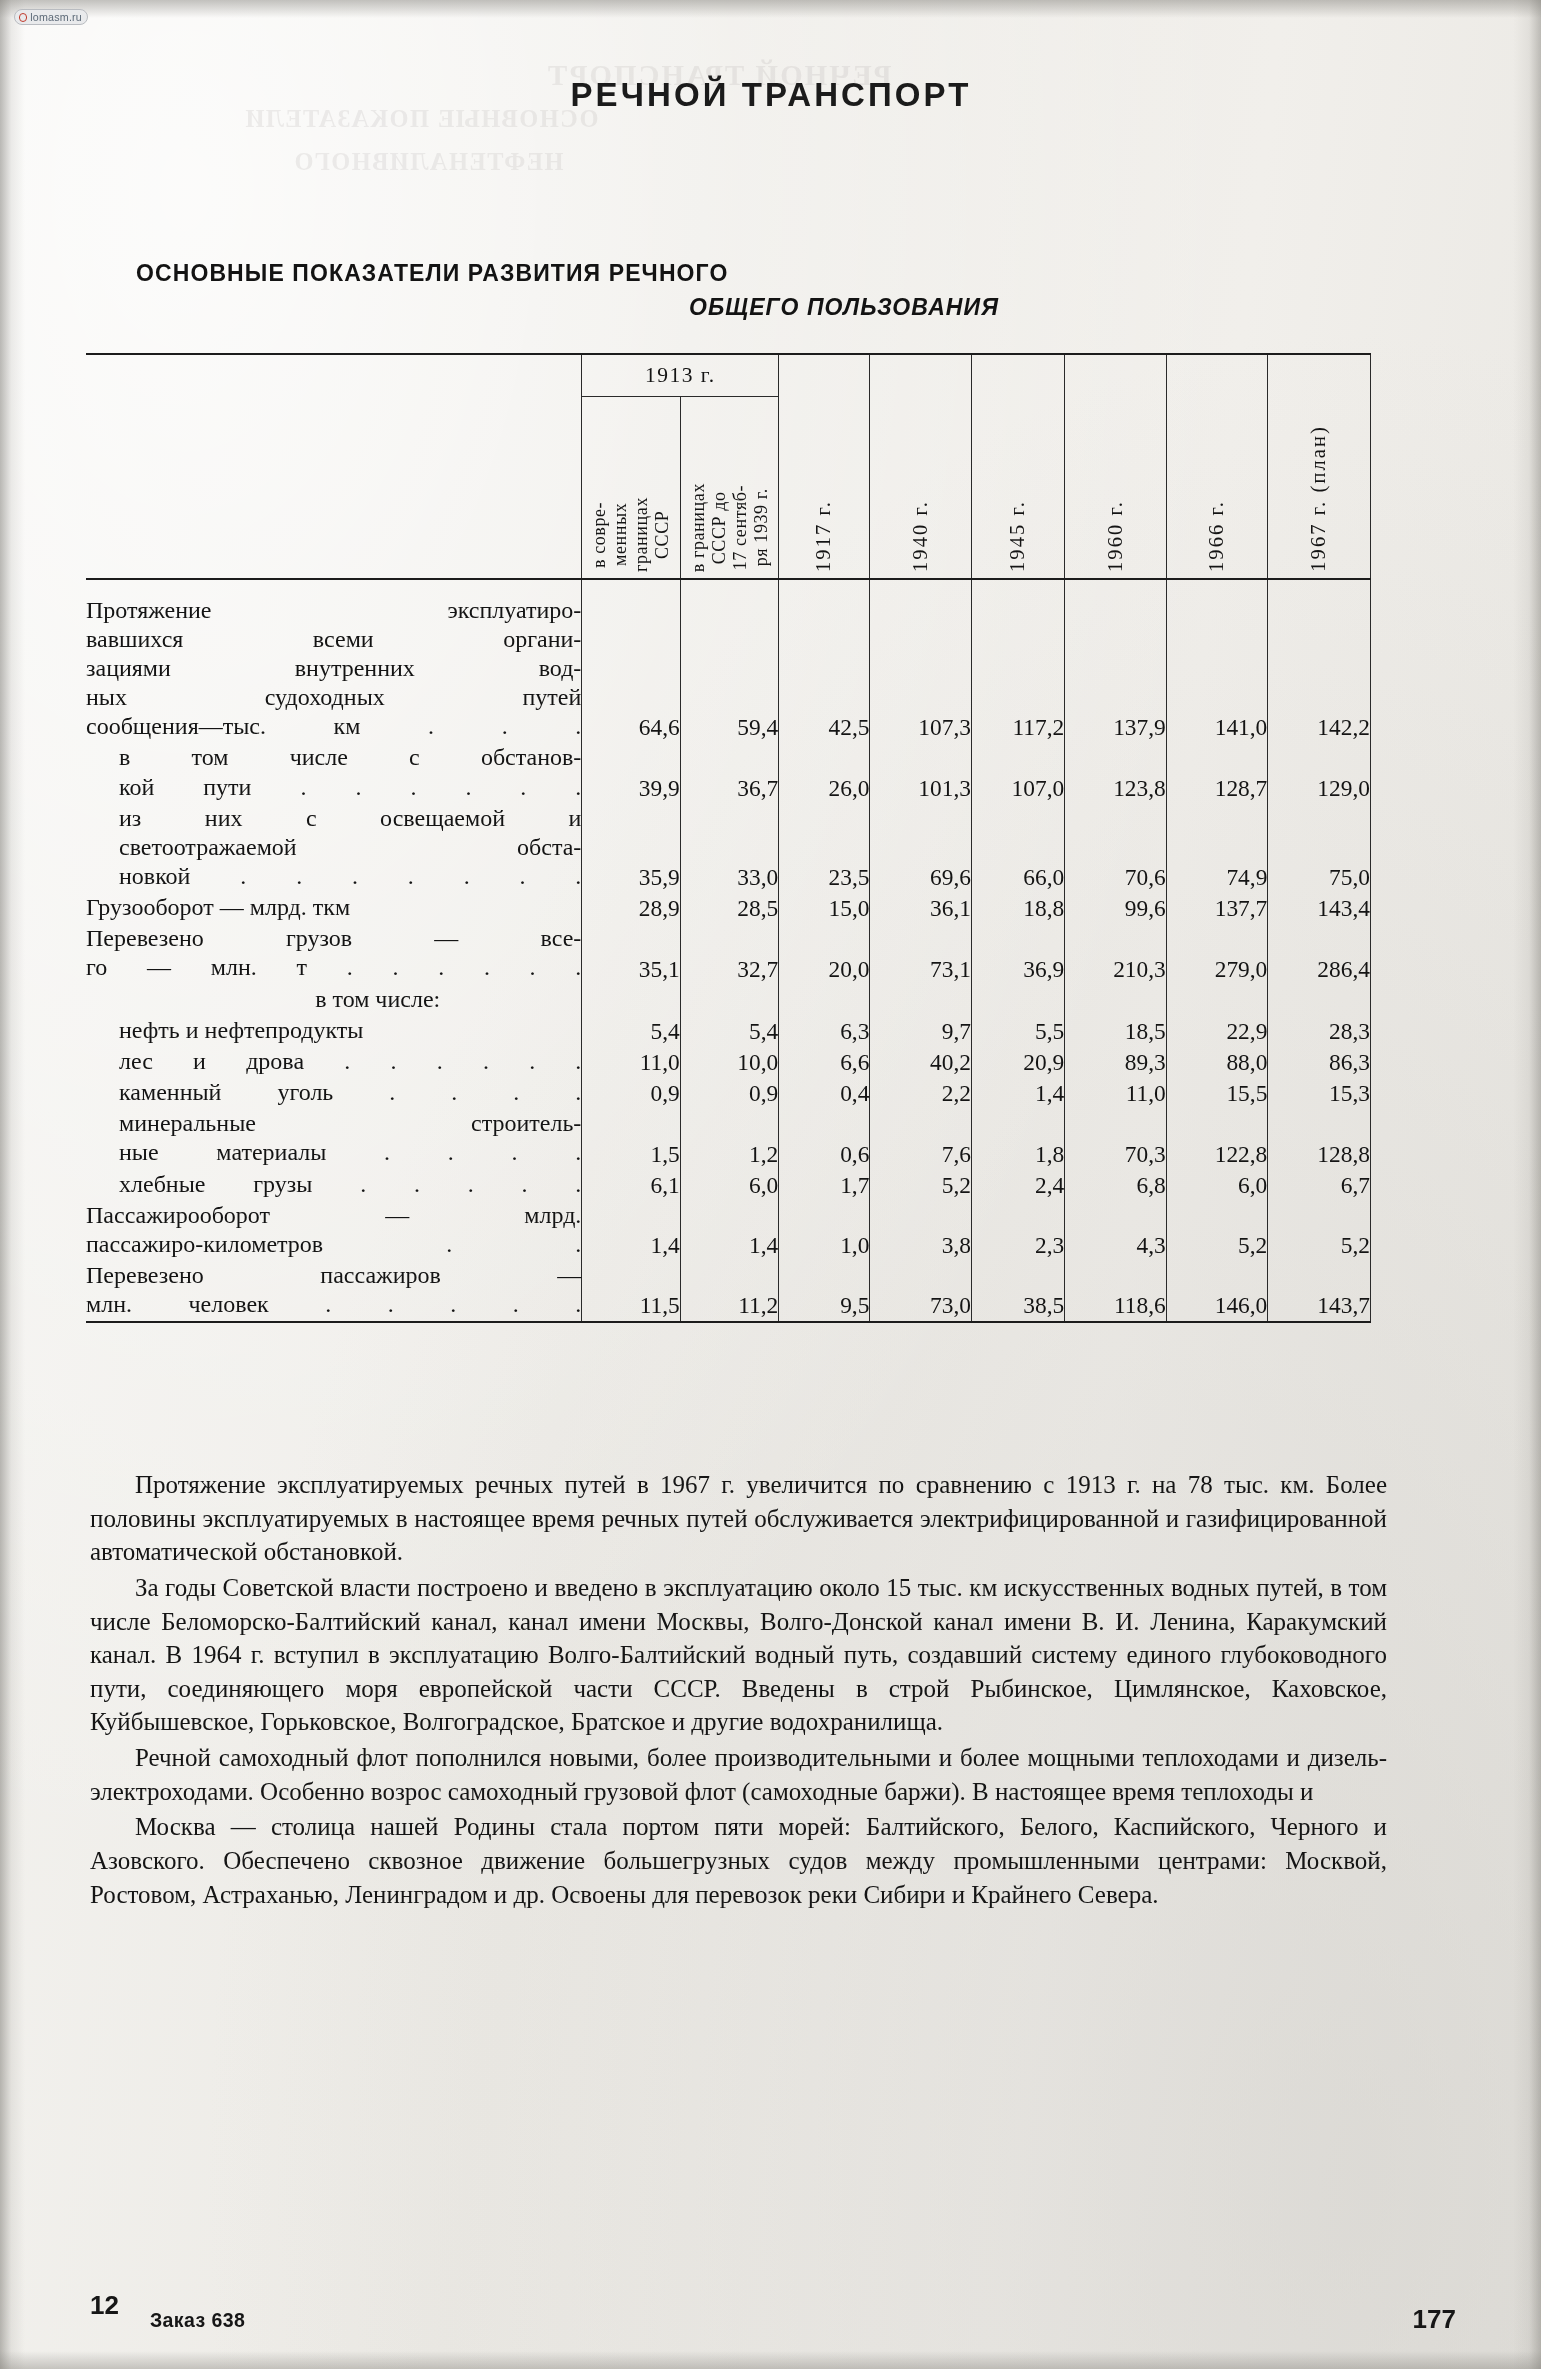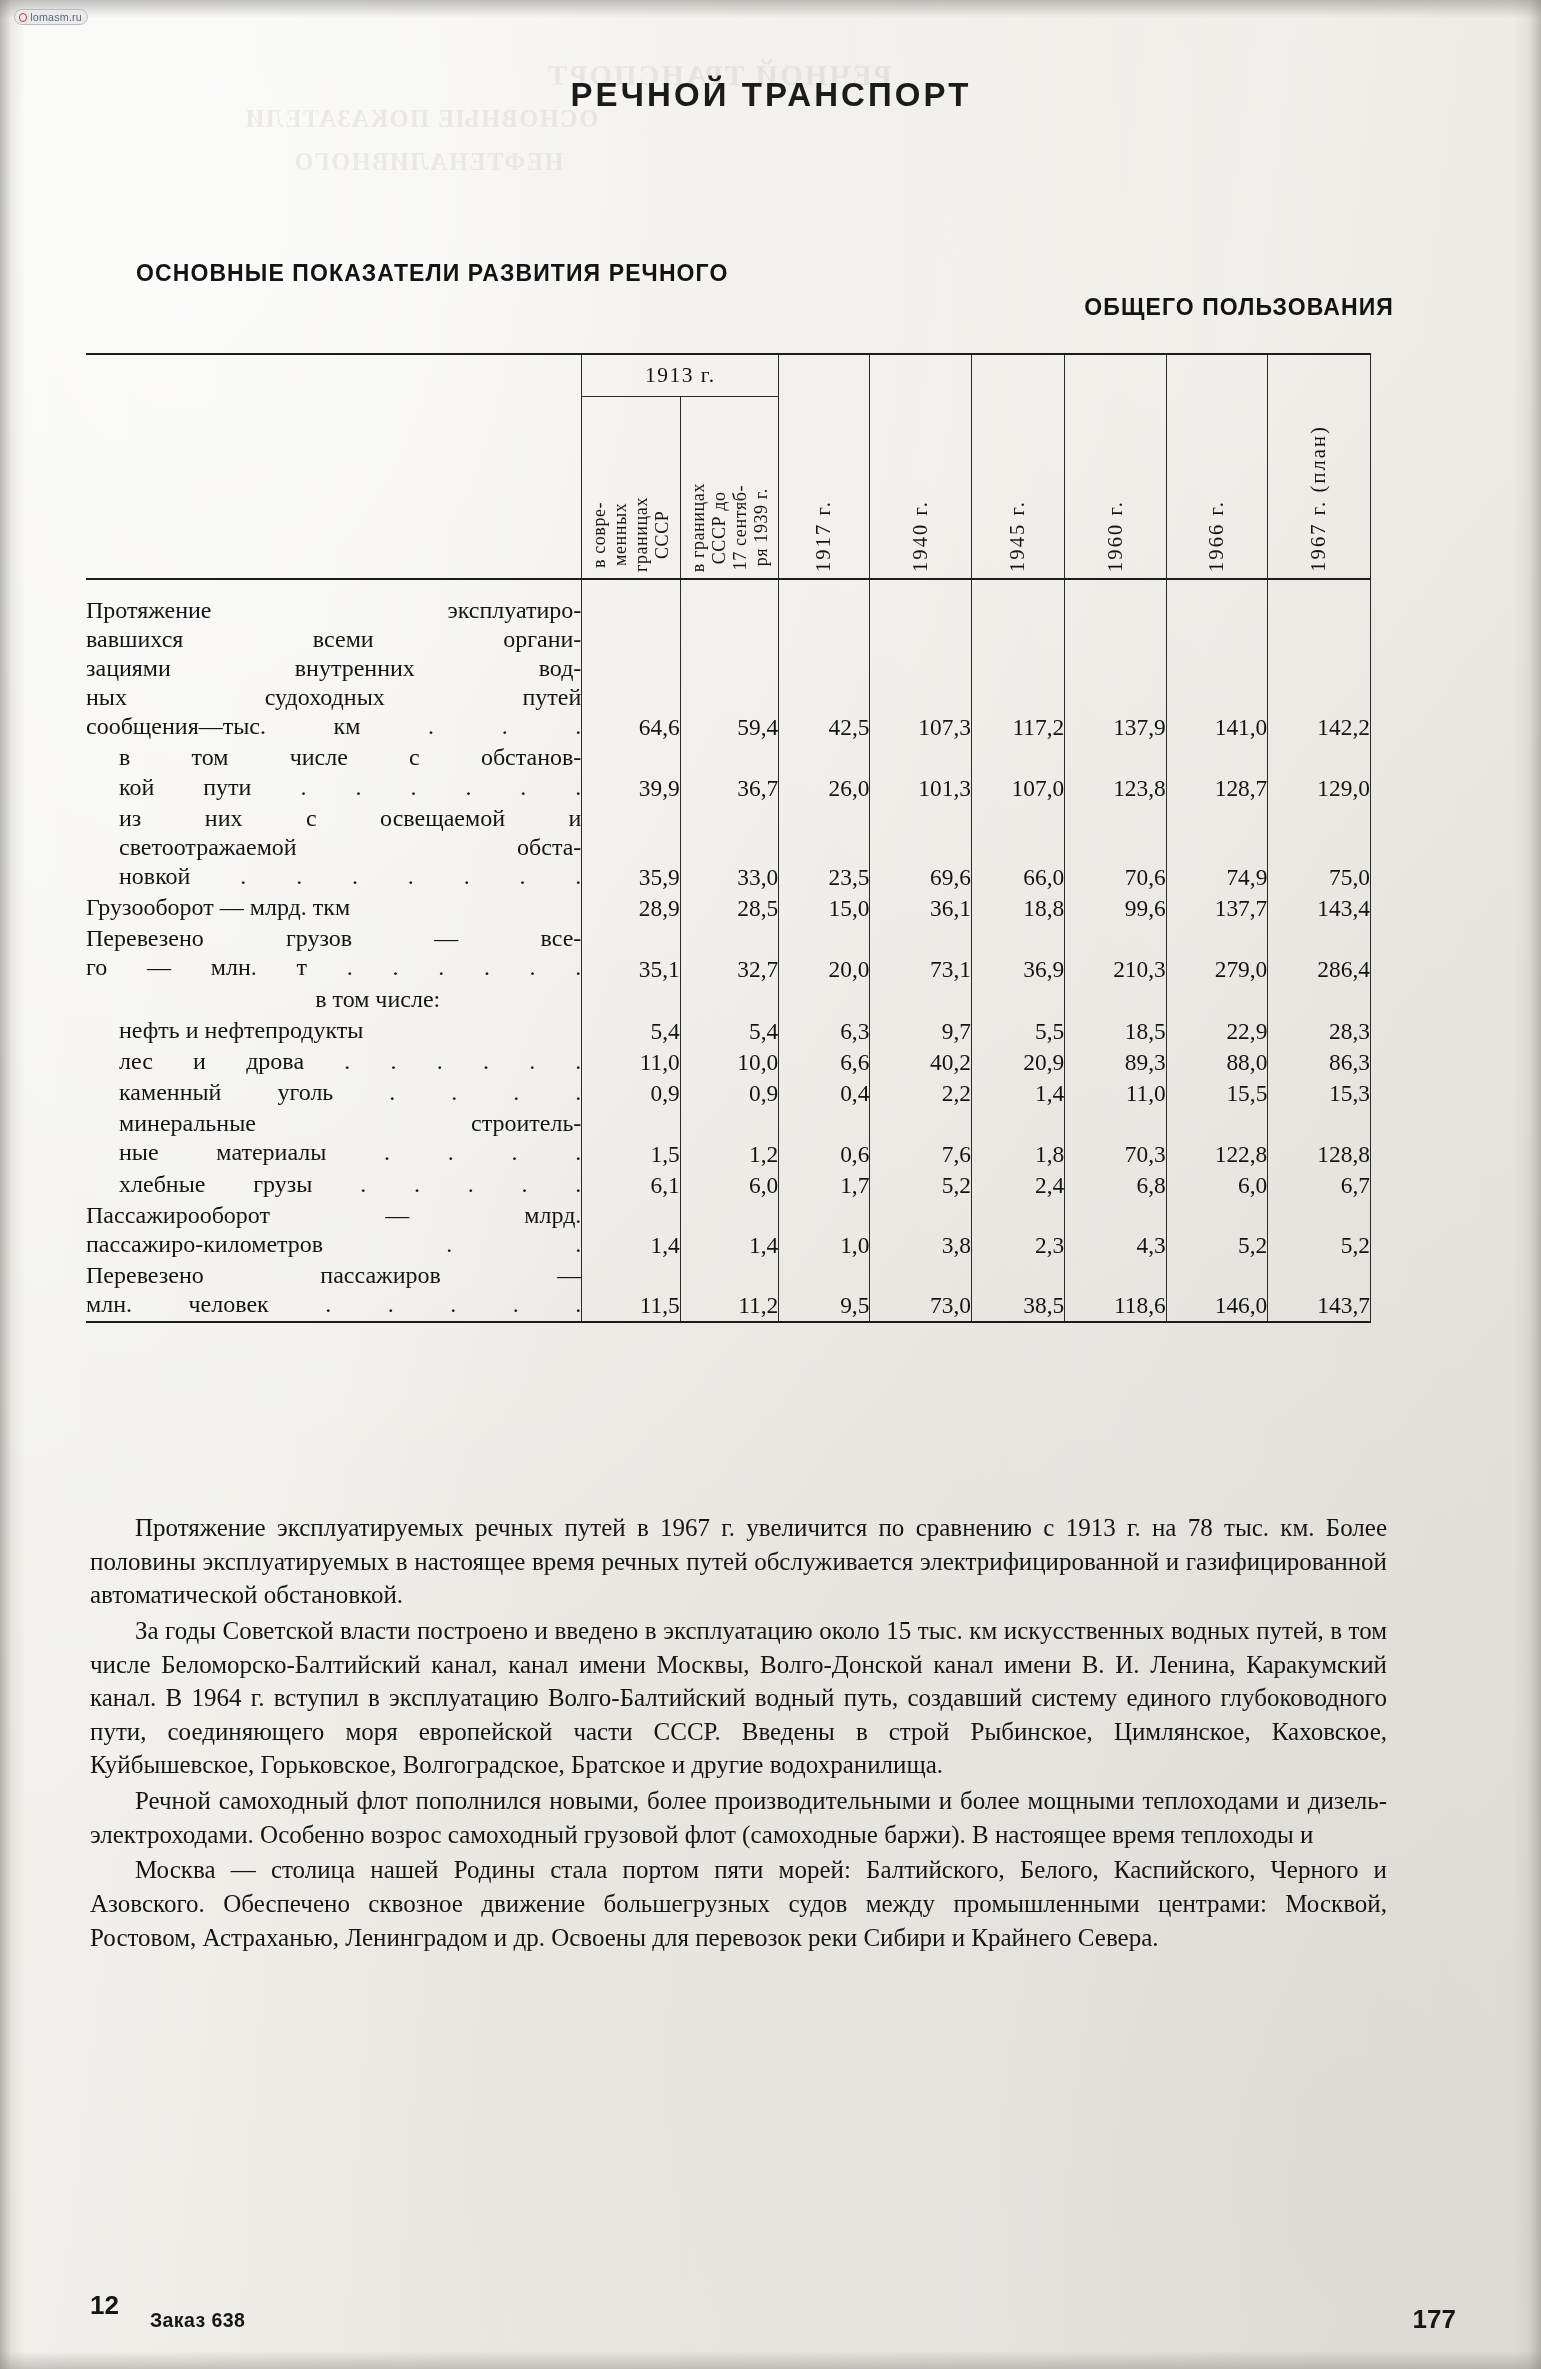--- a/index.html
+++ b/index.html
@@ -97,21 +97,21 @@
     left: 136px;
     width: 1258px;
     font-family: "Liberation Sans", sans-serif;
     font-weight: bold;
     font-size: 23px;
     letter-spacing: 1.1px;
     line-height: 1.46;
     color: #131313;
   }
   .table-title .l1 { display: block; text-align: left; }
-  .table-title .l2 { display: block; text-align: right; padding-left: 158px; }
+  .table-title .l2 { display: block; text-align: center; padding-left: 158px; font-style: italic; }
 
   
   .tbl-wrap {
     position: absolute;
     top: 353px;
     left: 86px;
     width: 1285px;
   }
   table.stat {
     border-collapse: collapse;
@@ -183,21 +183,20 @@
   
   .body-text {
     position: absolute;
     top: 1468px;
     left: 90px;
     width: 1297px;
     font-size: 25px;
     line-height: 1.345;
     text-align: justify;
     color: #151515;
-    margin-top: 43px;
   }
   .body-text p { margin: 0 0 0 0; text-indent: 45px; }
   .body-text p + p { margin-top: 2px; }
 
   
   .footer {
     position: absolute;
     bottom: 35px;
     left: 90px;
     right: 86px;

